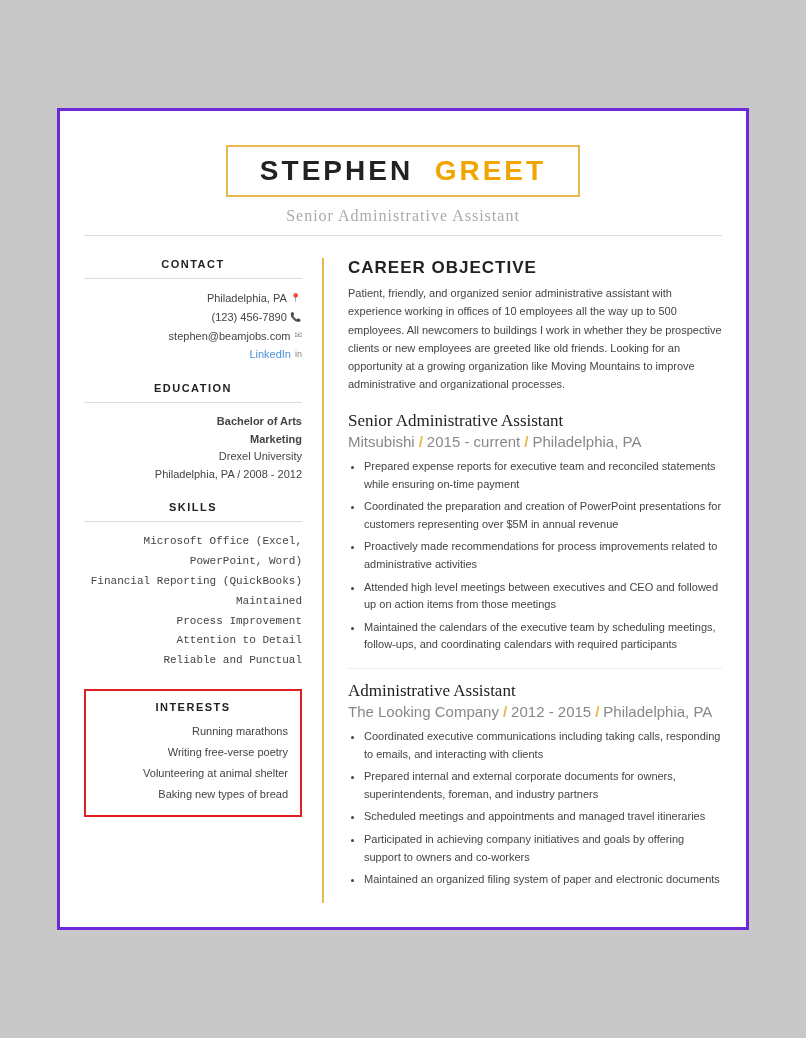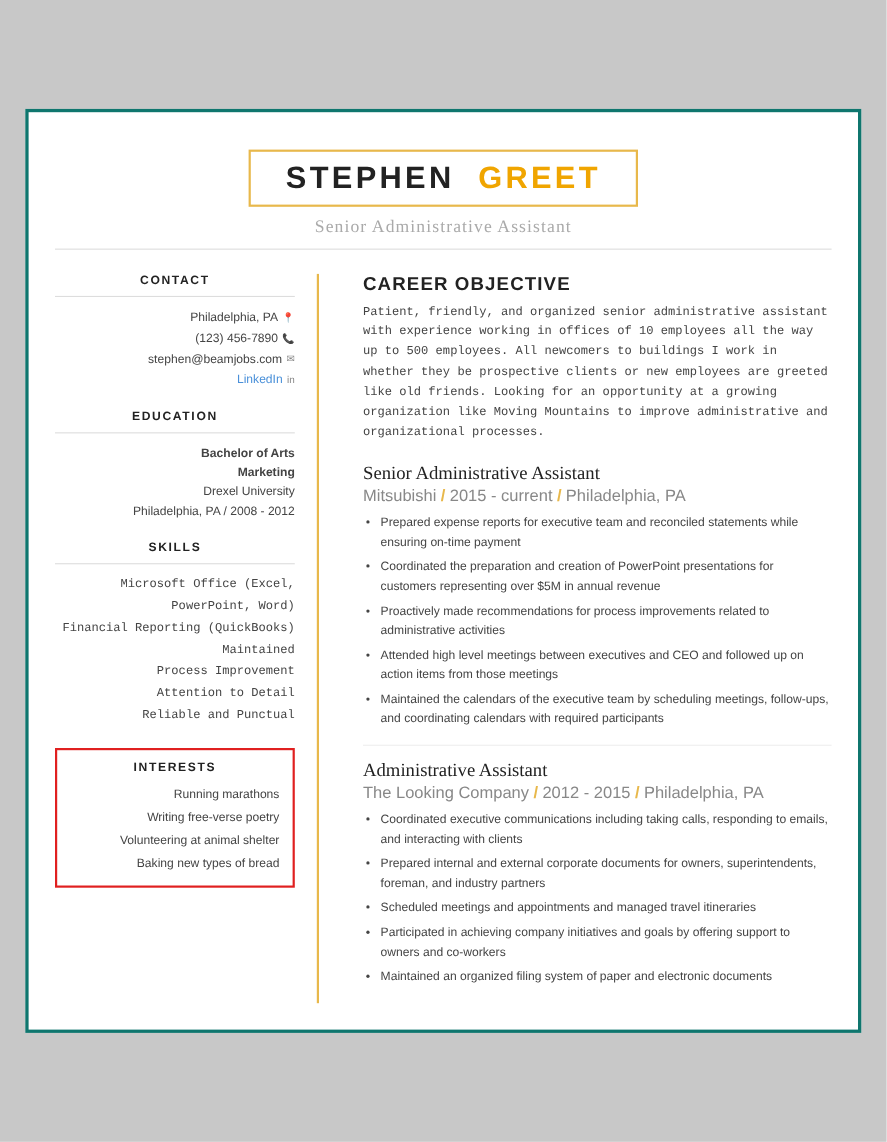--- a/index.html
+++ b/index.html
@@ -5,23 +5,23 @@
     * { margin: 0; padding: 0; box-sizing: border-box; }
     body {
       background: #c8c8c8;
       display: flex;
       justify-content: center;
       align-items: center;
       min-height: 100vh;
       font-family: Georgia, 'Times New Roman', serif;
     }
     .page-wrapper {
-      width: 760px;
+      width: 692px;
       background: #fff;
-      border: 3px solid #0f766e;
+      border: 3px solid #6d28d9;
       padding: 24px;
     }
     
     .header {
       text-align: center;
       padding: 10px 0 6px;
     }
     .name-box {
       display: inline-block;
       border: 2px solid #e8b84b;
@@ -49,21 +49,21 @@
     }
     
     .header-divider {
       border: none;
       border-top: 1px solid #ddd;
       margin: 8px 0;
     }
     
     .main-layout {
       display: flex;
-      gap: 16px;
+      gap: 0;
       margin-top: 8px;
       justify-content: flex-end;
     }
     
     .left-col {
       width: 240px;
       min-width: 240px;
       padding-right: 20px;
       border-right: 2px solid #e8b84b;
     }
@@ -142,21 +142,21 @@
       font-family: Arial, sans-serif;
       font-size: 17px;
       font-weight: 900;
       text-transform: uppercase;
       color: #222;
       letter-spacing: 1px;
       margin-bottom: 6px;
       border-bottom: none;
     }
     .career-objective-text {
-      font-family: Liberation Mono, monospace;
+      font-family: Liberation Sans, sans-serif;
       font-size: 11px;
       color: #444;
       line-height: 1.65;
       margin-bottom: 18px;
     }
     .work-experience-section {
       margin-bottom: 4px;
     }
     .job-title {
       font-family: Georgia, serif;

